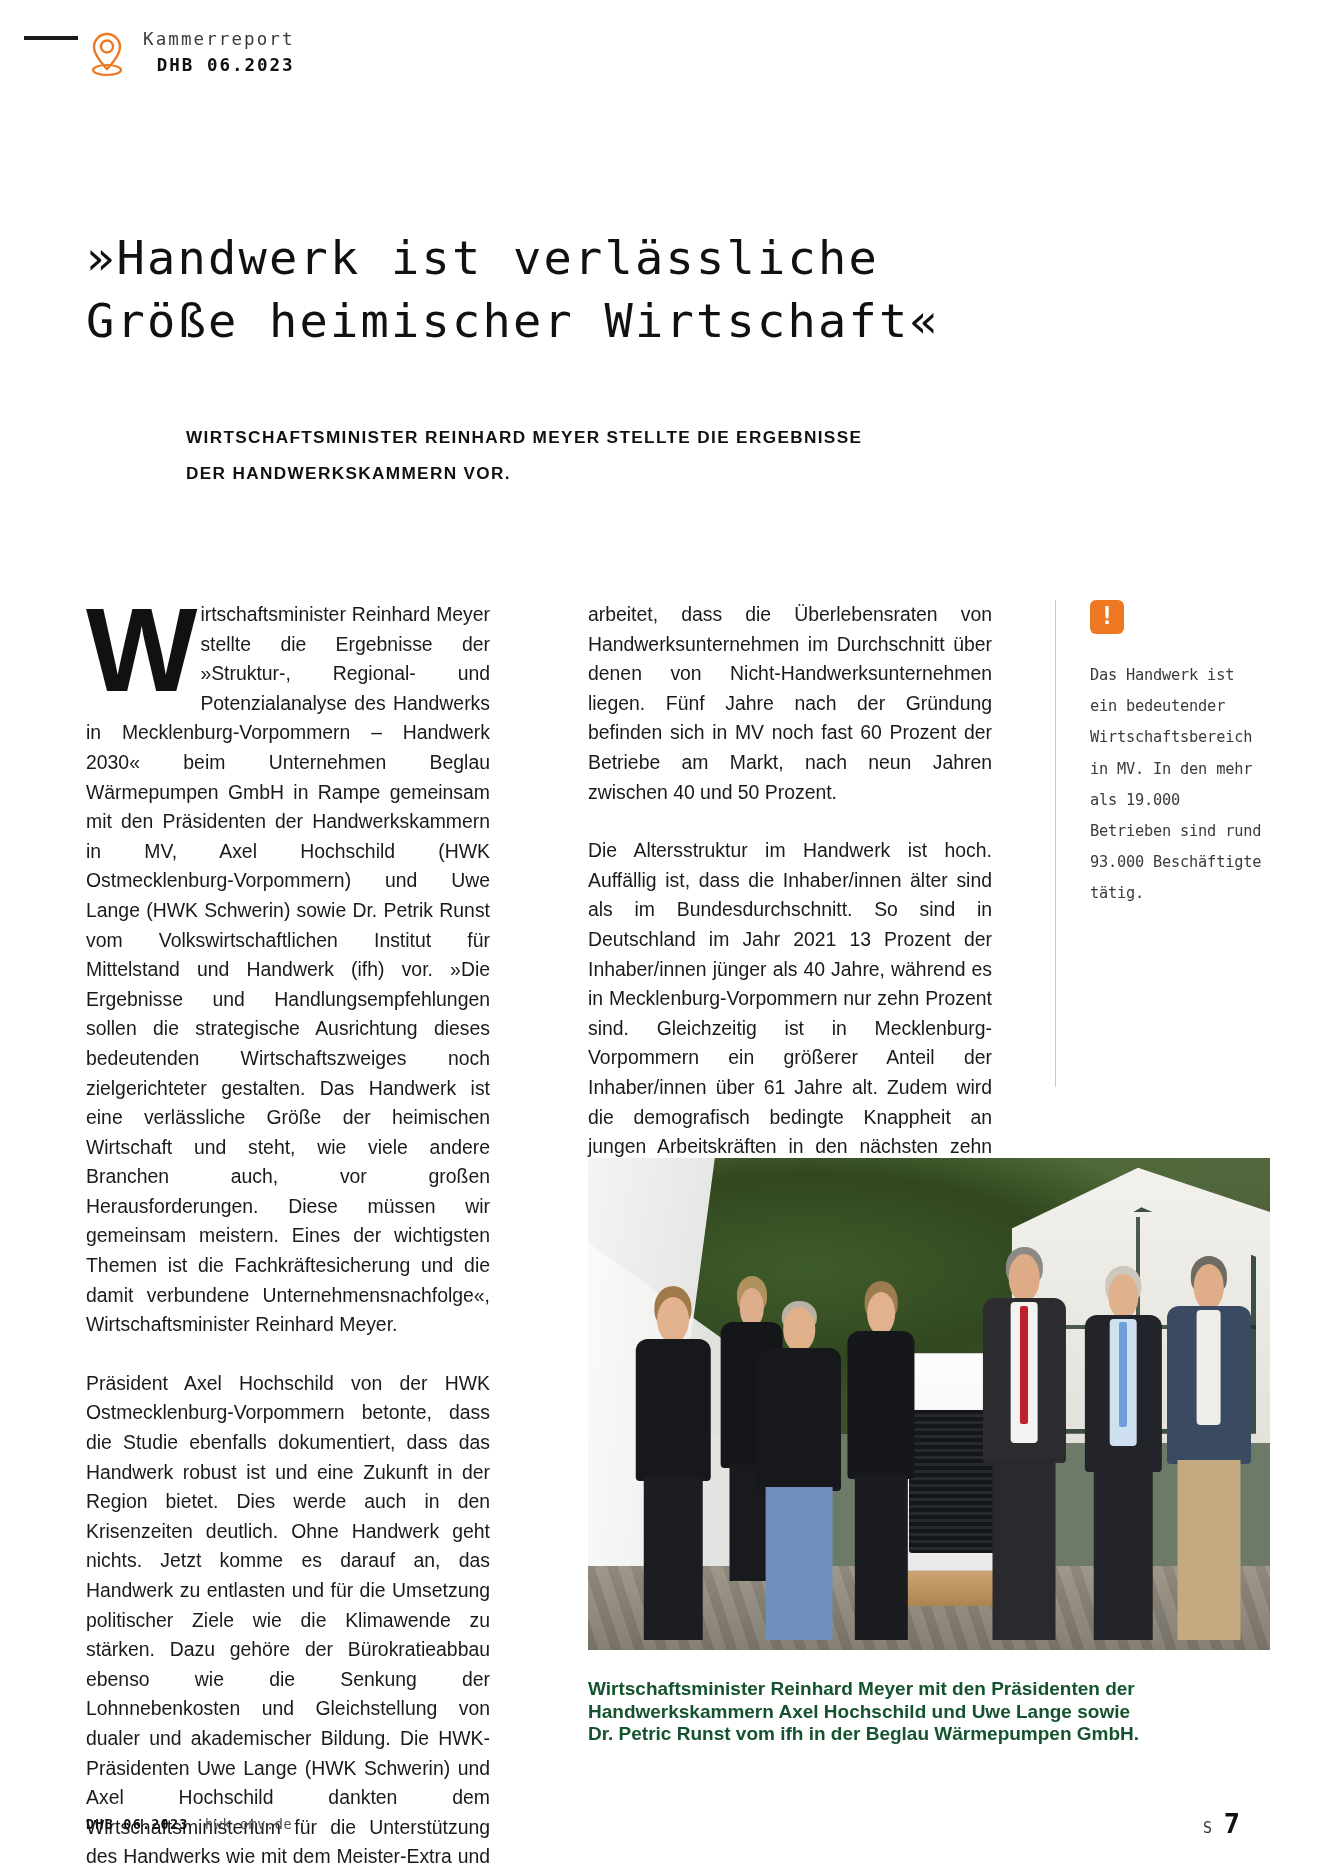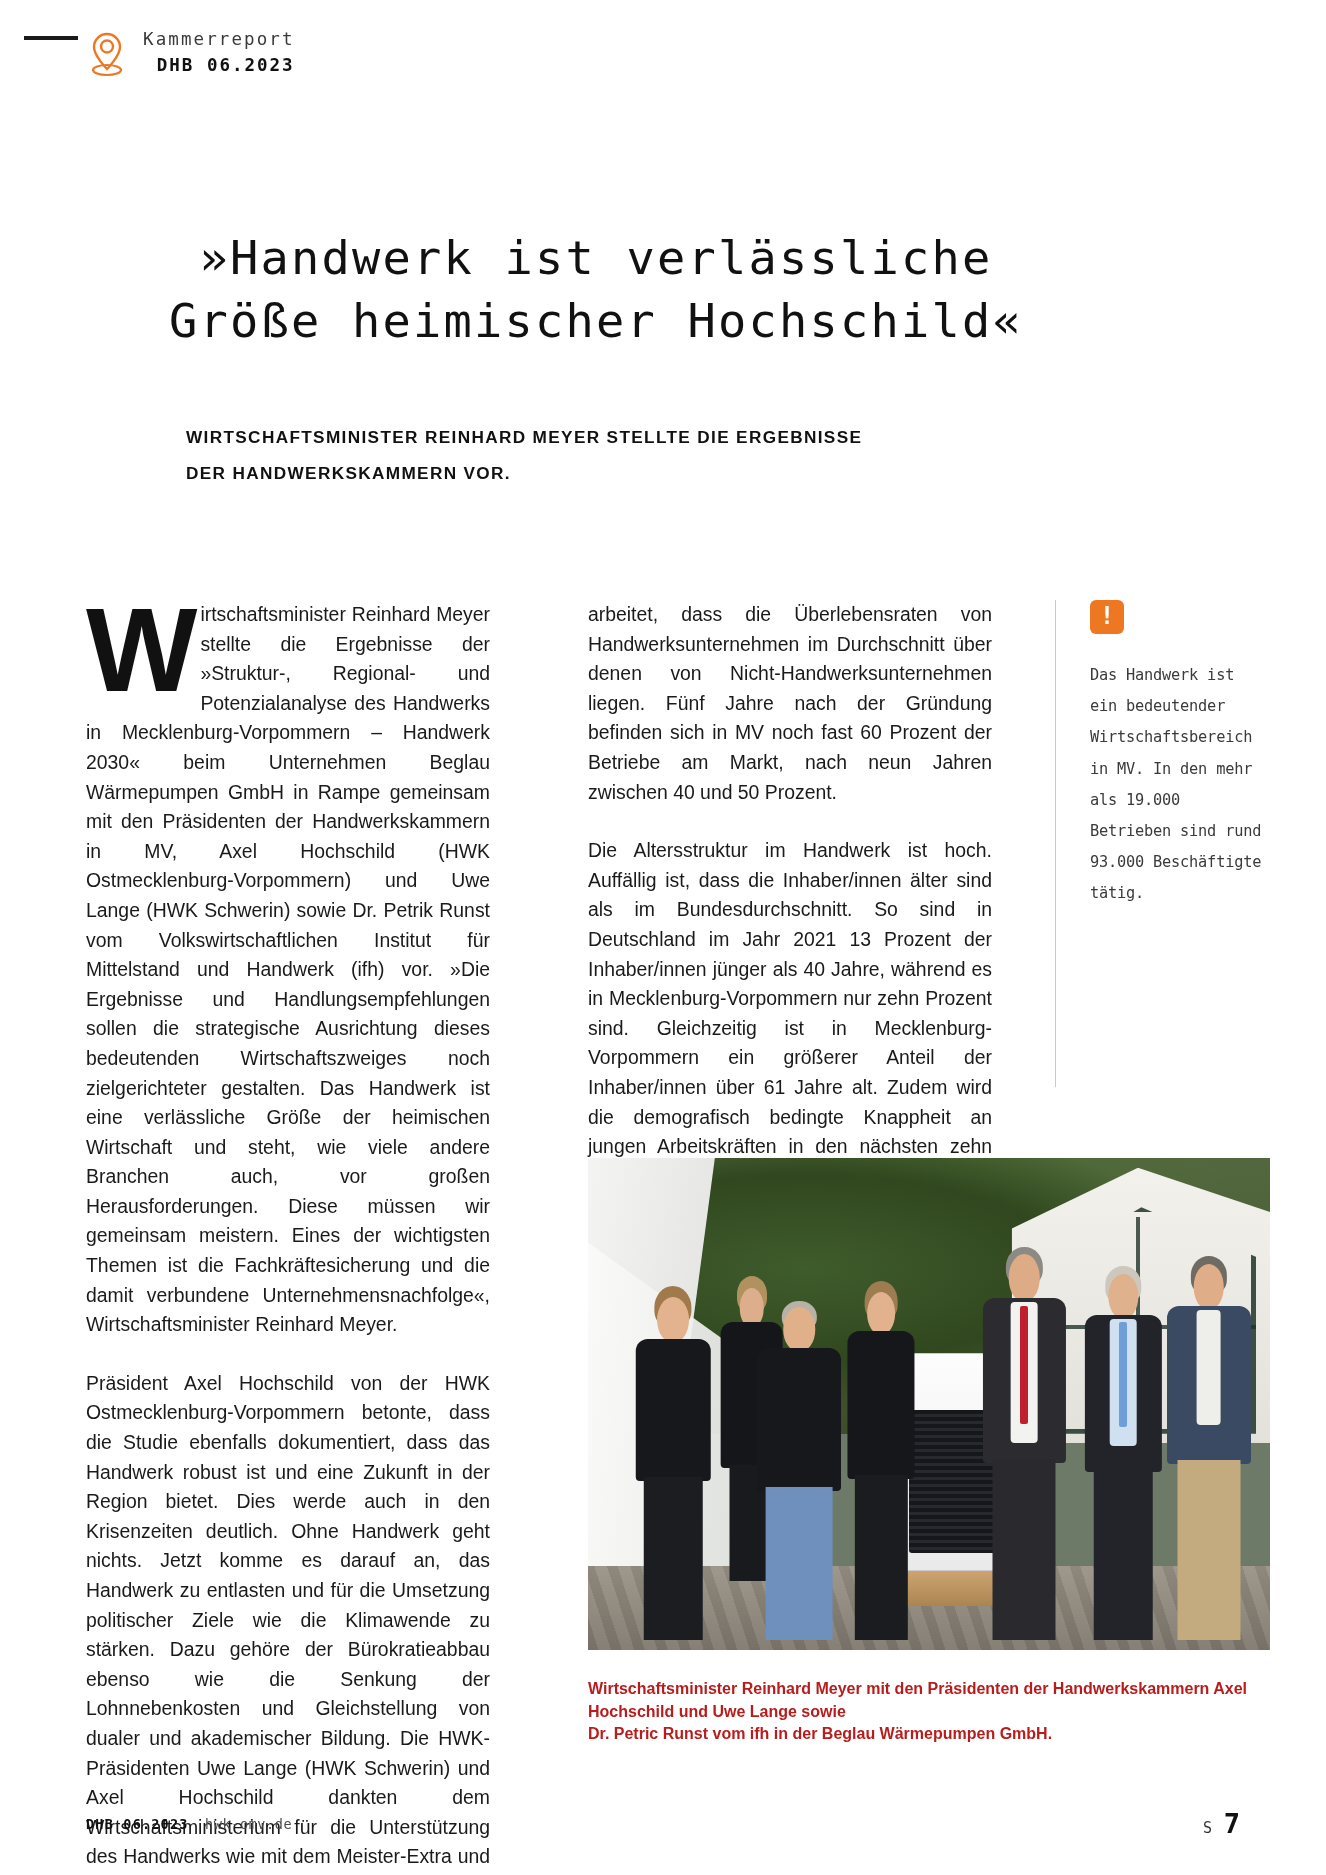--- a/index.html
+++ b/index.html
@@ -75,21 +75,20 @@
     position: absolute;
     left: 86px;
     top: 195px;
     width: 1020px;
     font-family: "DejaVu Sans Mono", monospace;
     font-size: 47px;
     line-height: 63px;
     letter-spacing: 2.2px;
     color: #111111;
     font-weight: 400;
-    text-align: center;
   }
   .headline .hl-line { display: block; white-space: nowrap; }
 
   
   .standfirst {
     position: absolute;
     left: 186px;
     top: 420px;
     width: 820px;
     font-family: "Liberation Sans", sans-serif;
@@ -187,24 +186,24 @@
     white-space: nowrap;
     letter-spacing: .3px;
     z-index: 5;
   }
   .caption {
     position: absolute;
     left: 588px;
     top: 1678px;
     width: 690px;
     font-family: "Liberation Sans", sans-serif;
-    font-size: 16px;
+    font-size: 19px;
     font-weight: bold;
     line-height: 22.5px;
-    color: #b91c1c;
+    color: #14532d;
   }
   .caption .cap-line { display: block; }
 
   
   .footer {
     position: absolute;
     left: 0;
     top: 1816px;
     width: 100%;
     height: 40px;
@@ -322,21 +321,21 @@
     </span>
 
     <div class="header-text">
       <div class="kammerreport">Kammerreport</div>
       <div class="dhb-issue">DHB 06.2023</div>
     </div>
   </div>
 
   <h1 class="headline">
     <span class="hl-line">»Handwerk ist verlässliche</span>
-    <span class="hl-line">Größe heimischer Hochschild«</span>
+    <span class="hl-line">Größe heimischer Wirtschaft«</span>
   </h1>
 
   <div class="standfirst">
     <span class="sf-line">WIRTSCHAFTSMINISTER REINHARD MEYER STELLTE DIE ERGEBNISSE</span>
     <span class="sf-line">DER HANDWERKSKAMMERN VOR.</span>
   </div>
 
   <div class="col col-1">
     <p><span class="dropcap">W</span><span>irtschaftsminister Reinhard Meyer stellte die Ergebnisse der »Struktur-, Regional- und Potenzialanalyse des Handwerks in Mecklenburg-Vorpommern – Handwerk 2030« beim Unternehmen Beglau Wärmepumpen GmbH in Rampe gemeinsam mit den Präsidenten der Handwerkskammern in MV, Axel Hochschild (HWK Ostmecklenburg-Vorpommern) und Uwe Lange (HWK Schwerin) sowie Dr. Petrik Runst vom Volkswirtschaftlichen Institut für Mittelstand und Handwerk (ifh) vor. »Die Ergebnisse und Handlungsempfehlungen sollen die strategische Ausrichtung dieses bedeutenden Wirtschaftszweiges noch zielgerichteter gestalten. Das Handwerk ist eine verlässliche Größe der heimischen Wirtschaft und steht, wie viele andere Branchen auch, vor großen Herausforderungen. Diese müssen wir gemeinsam meistern. Eines der wichtigsten Themen ist die Fachkräftesicherung und die damit verbundene Unternehmensnachfolge«, Wirtschaftsminister Reinhard Meyer.</span></p>
     <p>Präsident Axel Hochschild von der HWK Ostmecklenburg-Vorpommern betonte, dass die Studie ebenfalls dokumentiert, dass das Handwerk robust ist und eine Zukunft in der Region bietet. Dies werde auch in den Krisenzeiten deutlich. Ohne Handwerk geht nichts. Jetzt komme es darauf an, das Handwerk zu entlasten und für die Umsetzung politischer Ziele wie die Klimawende zu stärken. Dazu gehöre der Bürokratieabbau ebenso wie die Senkung der Lohnnebenkosten und Gleichstellung von dualer und akademischer Bildung. Die HWK-Präsidenten Uwe Lange (HWK Schwerin) und Axel Hochschild dankten dem Wirtschaftsministerium für die Unterstützung des Handwerks wie mit dem Meister-Extra und der Meister-Prämie.</p>

